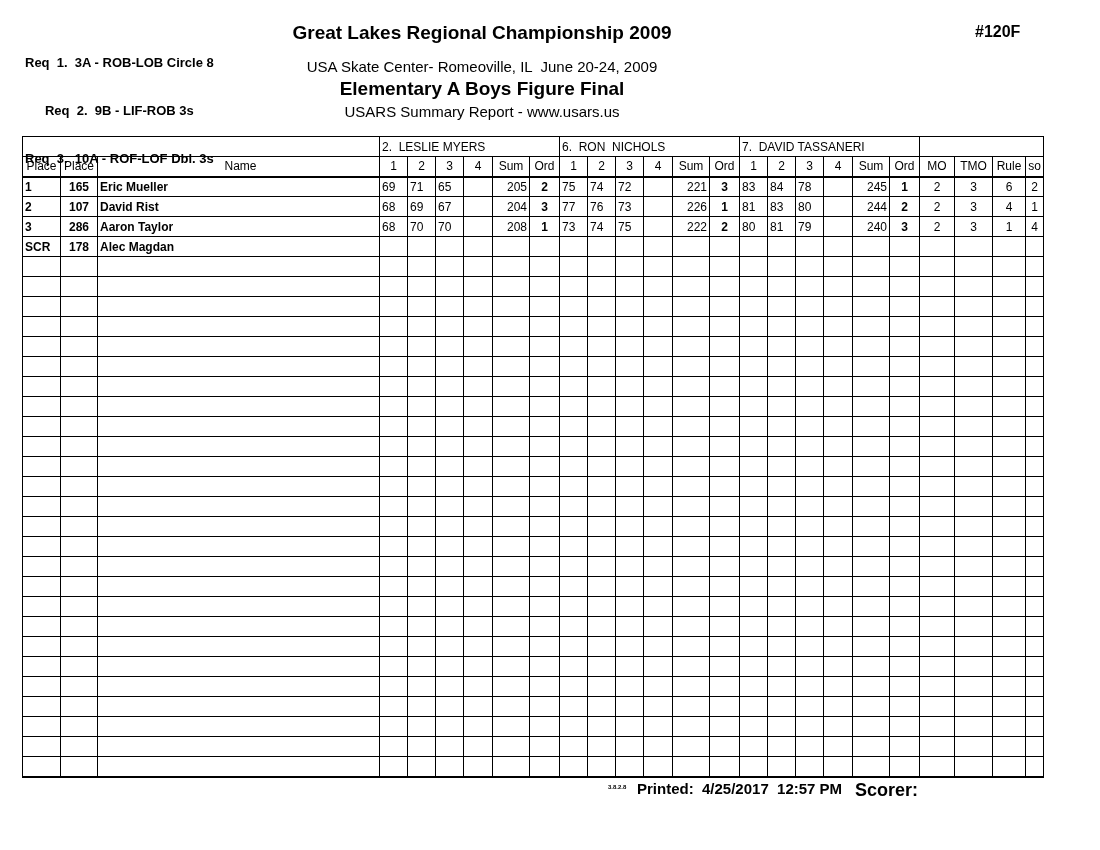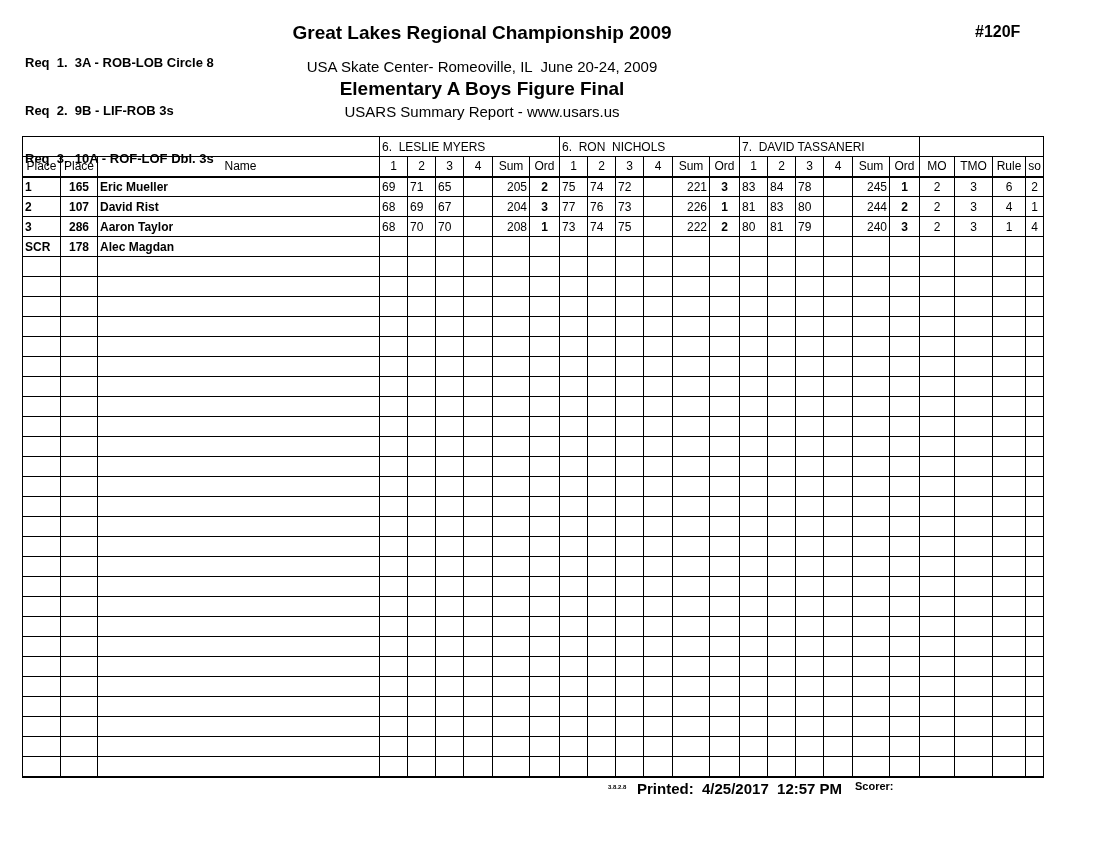--- a/index.html
+++ b/index.html
@@ -14,20 +14,21 @@
     overflow: hidden;
   }
   .req-block {
     position: absolute;
     left: 25px;
     top: 23px;
     font-size: 13px;
     font-weight: bold;
     line-height: 16px;
     white-space: pre;
+    text-align: center;
   }
   .title-block {
     position: absolute;
     left: 0;
     top: 22px;
     width: 964px;
     text-align: center;
     line-height: 1.15;
   }
   .t1 { font-size: 19px; font-weight: bold; }
@@ -82,21 +83,21 @@
     left: 637px;
     top: 780px;
     font-size: 15px;
     font-weight: bold;
     white-space: pre;
   }
   .footer-scorer {
     position: absolute;
     left: 855px;
     top: 780px;
-    font-size: 11px;
+    font-size: 18px;
     font-weight: bold;
   }
 </style>
 </head>
 <body>
 
 <div class="page">
 
   <div class="req-block">
     <div>Req  1.  3A - ROB-LOB Circle 8</div>
@@ -137,21 +138,21 @@
         <col style="width: 37px;">
         <col style="width: 30px;">
         <col style="width: 35px;">
         <col style="width: 38px;">
         <col style="width: 33px;">
         <col style="width: 18px;">
       </colgroup>
       <thead>
         <tr>
           <td class="noborder" colspan="3"></td>
-          <td class="judge" colspan="6">6.  LESLIE MYERS</td>
+          <td class="judge" colspan="6">2.  LESLIE MYERS</td>
           <td class="judge" colspan="6">6.  RON  NICHOLS</td>
           <td class="judge" colspan="6">7.  DAVID TASSANERI</td>
           <td class="noborder" colspan="4"></td>
         </tr>
         <tr class="colhead">
           <td>Place</td>
           <td>Place</td>
           <td class="name-h">Name</td>
           <td>1</td>
           <td>2</td>

